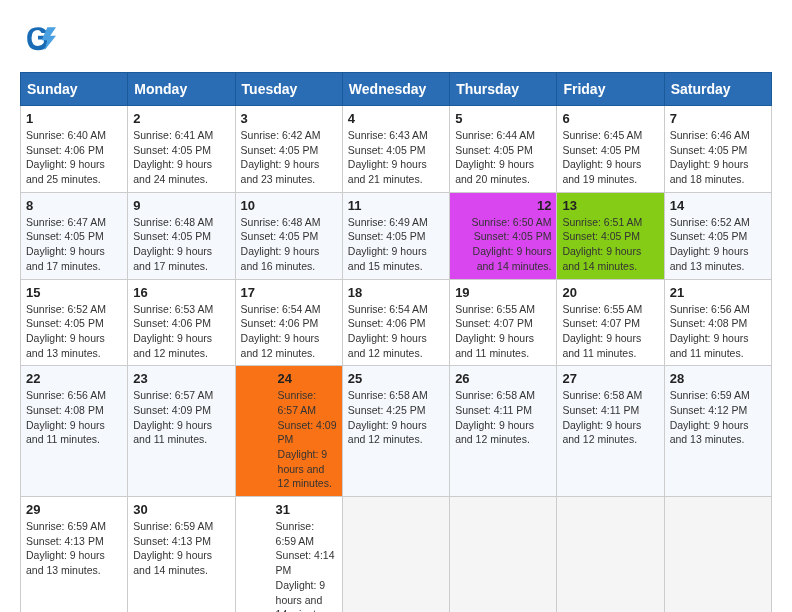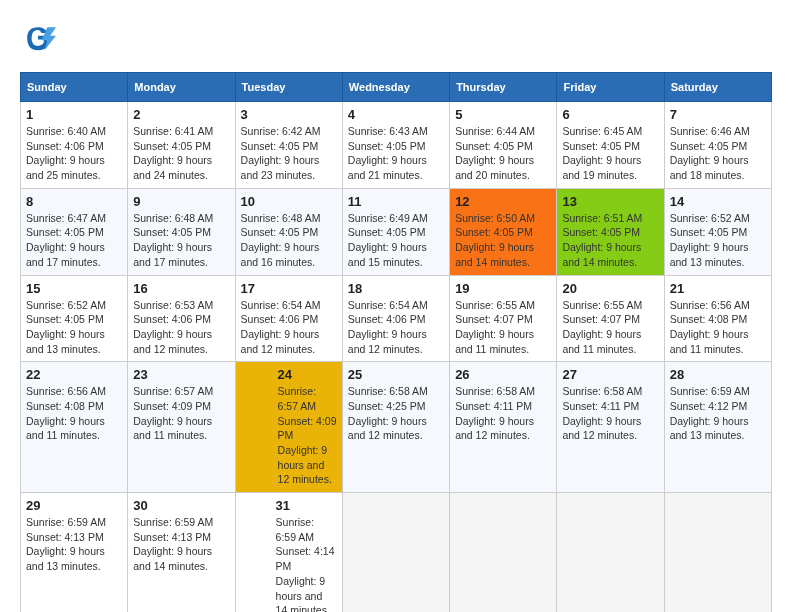--- a/index.html
+++ b/index.html
@@ -49,21 +49,21 @@
     .calendar {
       width: 100%;
       border-collapse: collapse;
       font-size: 11px;
     }
     .calendar th {
       background: #2a6db5;
       color: #fff;
       padding: 8px 6px;
       text-align: left;
-      font-size: 11px;
+      font-size: 14px;
       font-weight: bold;
       border: 1px solid #1a5a9a;
     }
     .calendar td {
       border: 1px solid #ccc;
       vertical-align: top;
       padding: 5px 5px;
       width: 107px;
       min-height: 80px;
       background: #fff;
@@ -211,21 +211,21 @@
         </div>
       </td>
         <td style="background: rgb(245, 248, 252);">
         <span class="day-num">11</span>
         <div class="day-info">
           <span>Sunrise: 6:49 AM</span><br>
           <span>Sunset: 4:05 PM</span><br>
           <span>Daylight: 9 hours and 15 minutes.</span>
         </div>
       </td>
-        <td style="background: #f97316;">
+        <td style="background: #d946ef; text-align: right;">
         <span class="day-num">12</span>
         <div class="day-info">
           <span>Sunrise: 6:50 AM</span><br>
           <span>Sunset: 4:05 PM</span><br>
           <span>Daylight: 9 hours and 14 minutes.</span>
         </div>
       </td>
         <td style="background: #84cc16;">
         <span class="day-num">13</span>
         <div class="day-info">
@@ -311,21 +311,21 @@
         </div>
       </td>
         <td style="background: rgb(245, 248, 252);">
         <span class="day-num">23</span>
         <div class="day-info">
           <span>Sunrise: 6:57 AM</span><br>
           <span>Sunset: 4:09 PM</span><br>
           <span>Daylight: 9 hours and 11 minutes.</span>
         </div>
       </td>
-        <td style="background: #eab308; padding-left: 42px;">
+        <td style="background: #f97316; padding-left: 42px;">
         <span class="day-num">24</span>
         <div class="day-info">
           <span>Sunrise: 6:57 AM</span><br>
           <span>Sunset: 4:09 PM</span><br>
           <span>Daylight: 9 hours and 12 minutes.</span>
         </div>
       </td>
         <td style="background: rgb(245, 248, 252);">
         <span class="day-num">25</span>
         <div class="day-info">

